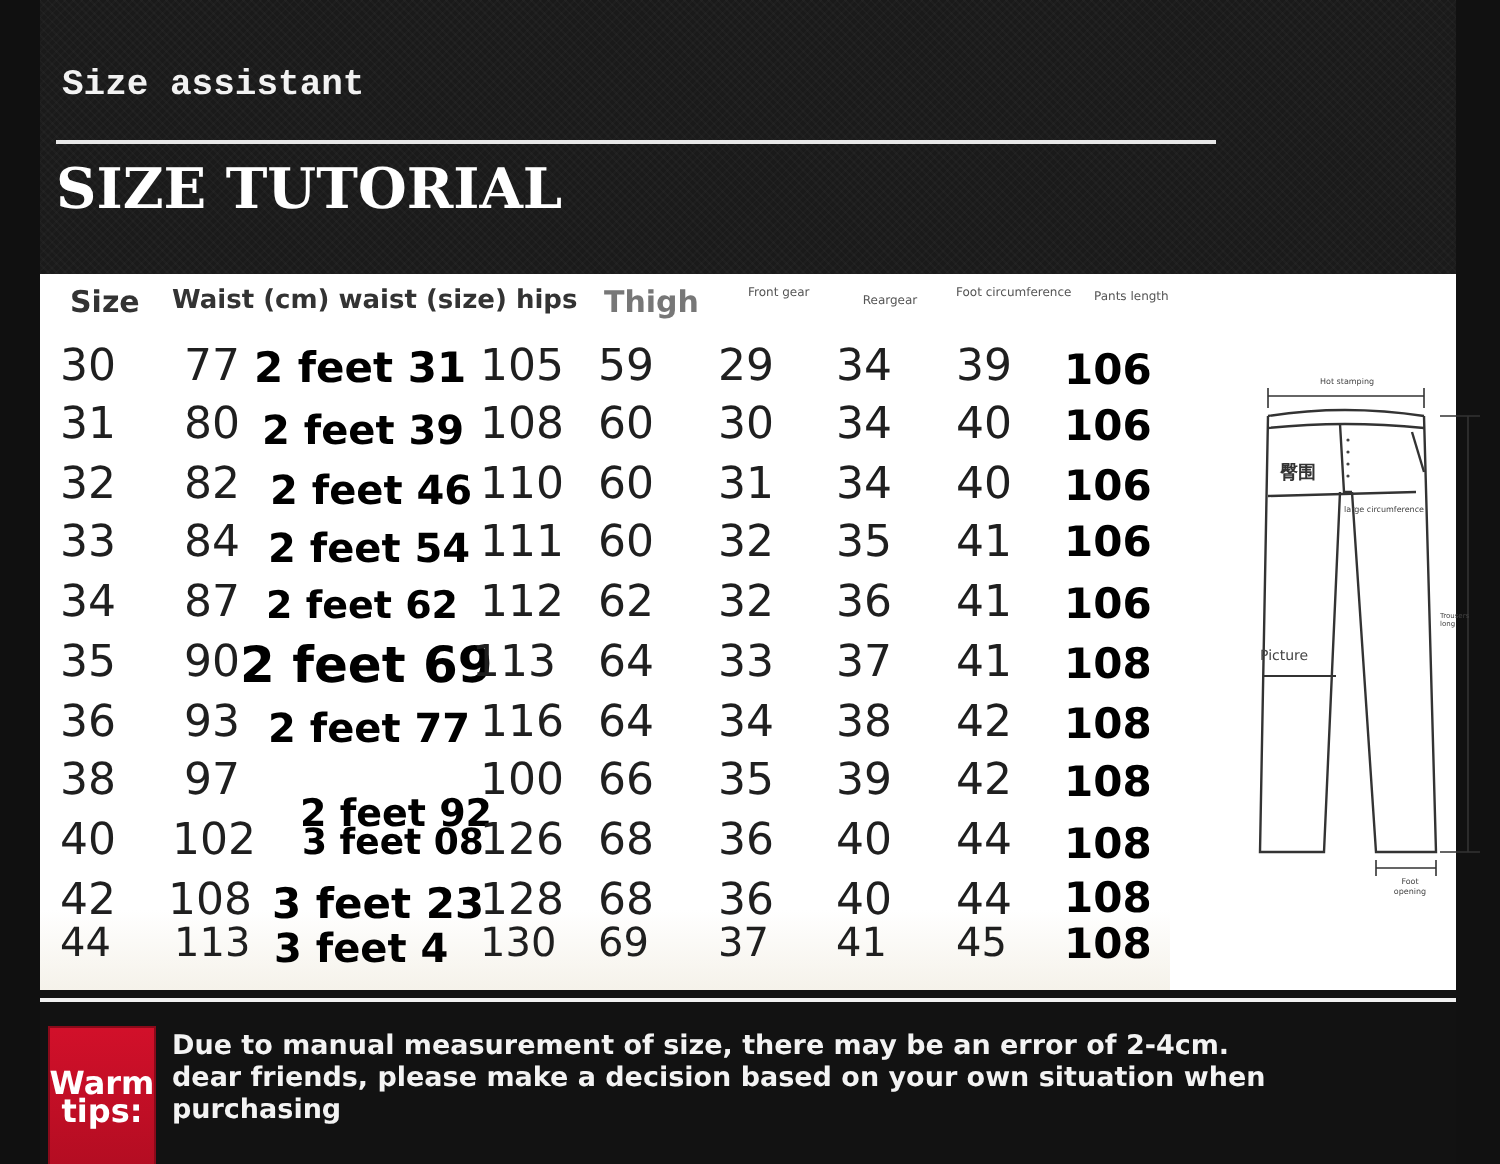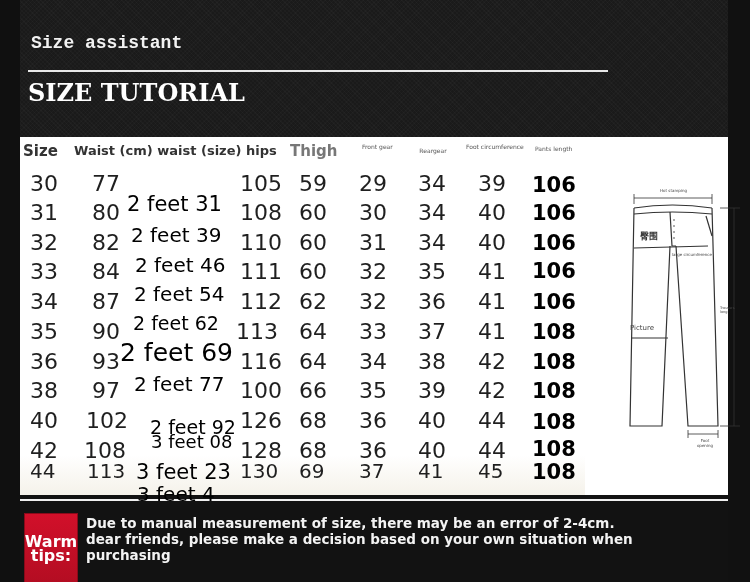--- a/index.html
+++ b/index.html
@@ -22,51 +22,51 @@
   .subtitle {
     position: absolute; left: 31px; top: 33px;
     color: #f2f2f2; font-size: 18px; font-weight: bold;
     font-family: Liberation Mono, monospace;
   }
   .rule {
     position: absolute; left: 28px; top: 70px; width: 580px; height: 2px; background: #e8e8e8;
   }
   .title {
     position: absolute; left: 28px; top: 78px;
-    color: #ffffff; font-size: 24px; font-weight: bold;
+    color: #ffffff; font-size: 28px; font-weight: bold;
     font-family: "DejaVu Serif", serif; letter-spacing: 0px;
   }
 
   .panel {
     position: absolute; left: 20px; top: 137px; width: 708px; height: 358px;
     background: #ffffff;
   }
   .panel-bottom {
     position: absolute; left: 20px; top: 455px; width: 565px; height: 40px;
     background: linear-gradient(#ffffff, #f5f2ea);
   }
   .panel-line {
     position: absolute; left: 20px; top: 499px; width: 708px; height: 2px; background: #f0f0f0;
   }
 
-  .hdr { position: absolute; top: 142px; color: #444; font-weight: bold; white-space: nowrap; }
+  .hdr { position: absolute; top: 142px; color: #444; font-weight: bold; white-space: nowrap; margin-left: 12px; }
   .hdr.size { left: 23px; font-size: 15px; color: #333; top: 142px; }
   .hdr.waist { left: 74px; font-size: 13px; color: #333; top: 143px; }
   .hdr.thigh { left: 290px; font-size: 15px; color: #777; top: 142px; }
   .hdr.small { font-size: 6px; font-weight: normal; color: #555; text-align: center; line-height: 7px; }
   .hdr.front { left: 362px; width: 26px; top: 143px; }
   .hdr.rear { left: 416px; width: 34px; top: 147px; }
   .hdr.foot { left: 466px; width: 56px; top: 143px; }
   .hdr.pants { left: 535px; width: 28px; top: 145px; }
 
   .rows { position: absolute; left: 0; top: 0; }
   .cell { position: absolute; white-space: nowrap; color: #1f1f1f; font-size: 22px; }
   .c-size { left: 30px; }
   .c-waist { left: 92px; }
-  .c-feet { font-weight: normal; color: #000; font-size: 21px; margin-top: 20px; }
+  .c-feet { font-weight: bold; color: #000; font-size: 21px; }
   .c-hips { left: 240px; }
   .c-thigh { left: 299px; }
   .c-front { left: 359px; }
   .c-rear { left: 418px; }
   .c-foot { left: 478px; }
   .c-len { left: 532px; font-weight: bold; color: #000; font-size: 21px; }
 
   .diagram { position: absolute; left: 612px; top: 186px; width: 130px; height: 270px; }
 
   .tip-badge {

